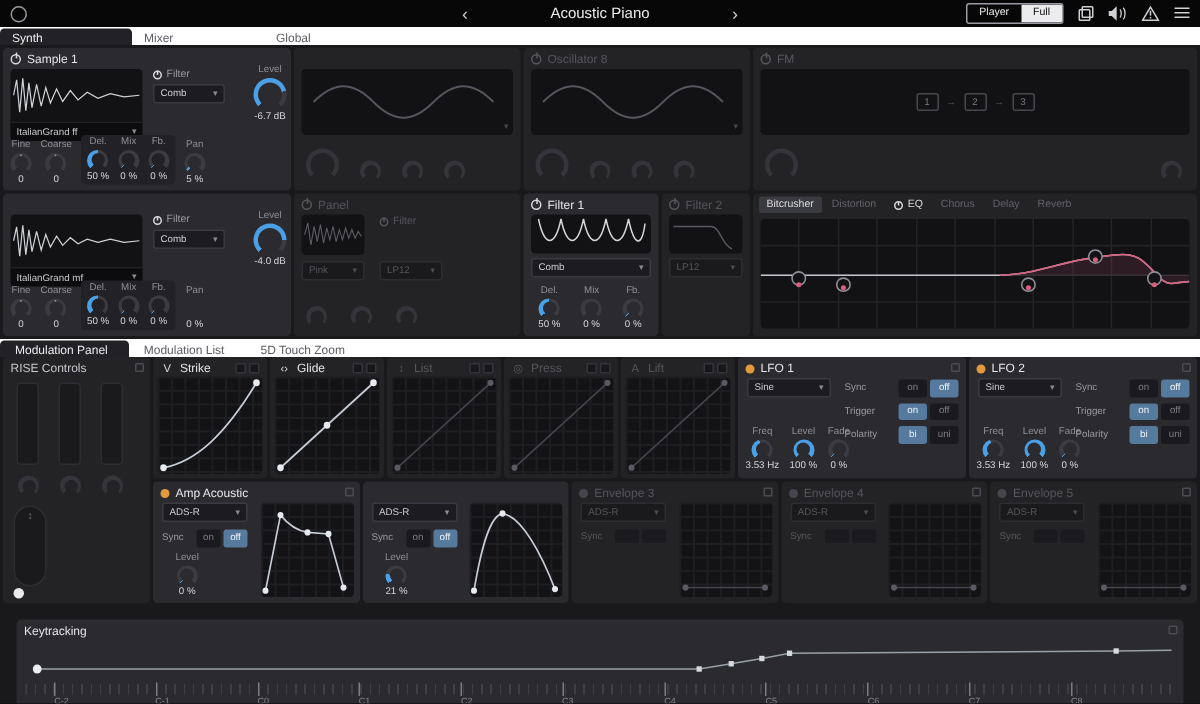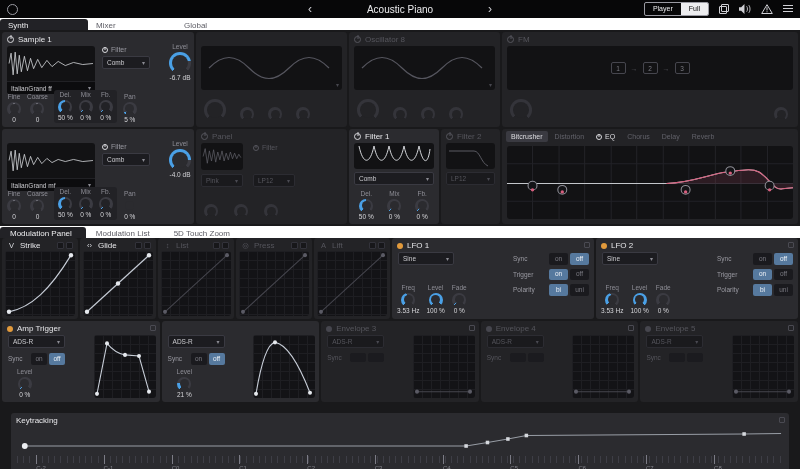--- a/index.html
+++ b/index.html
@@ -509,20 +509,40 @@
   </div>
 
   <nav class="tabrow modtabs">
     <span class="tab active">Modulation Panel</span>
     <span class="tab">Modulation List</span>
     <span class="tab">5D Touch Zoom</span>
   </nav>
 
   <div class="modarea">
 
+    <section class="panel rise">
+      <div class="phead">
+          <span class="t-mid">RISE Controls</span>
+          <span class="exp"></span>
+        </div>
+      <div class="sliders">
+        <span class="vslider"></span>
+        <span class="vslider"></span>
+        <span class="vslider"></span>
+      </div>
+      <div class="risedials">
+        <span class="dial off d14"></span>
+        <span class="dial off d14"></span>
+        <span class="dial off d14"></span>
+      </div>
+      <div class="vstrip">
+          <span class="uds">↕</span>
+        </div>
+      <span class="wdot"></span>
+    </section>
 
     <div class="modcols">
 
       <div class="row ra">
 
         <section class="panel touchp">
           <div class="phead">
               <span class="tglyph g-on">V</span>
               <span class="t-on">Strike</span>
               <span class="minis">
@@ -703,21 +723,21 @@
               </div>
           </div>
         </section>
       </div>
 
       <div class="row rb">
 
         <section class="panel lit envp">
           <div class="phead">
               <span class="odot"></span>
-              <span class="t-on">Amp Trigger</span>
+              <span class="t-on">Amp Acoustic</span>
               <span class="exp"></span>
             </div>
           <div class="dd envdd">
               <span>ADS-R</span>
               <span class="chev">▾</span>
             </div>
           <div class="syncrow">
               <span class="rlabel">Sync</span>
               <span class="tbtn sm">on</span>
               <span class="tbtn sm sel">off</span>

